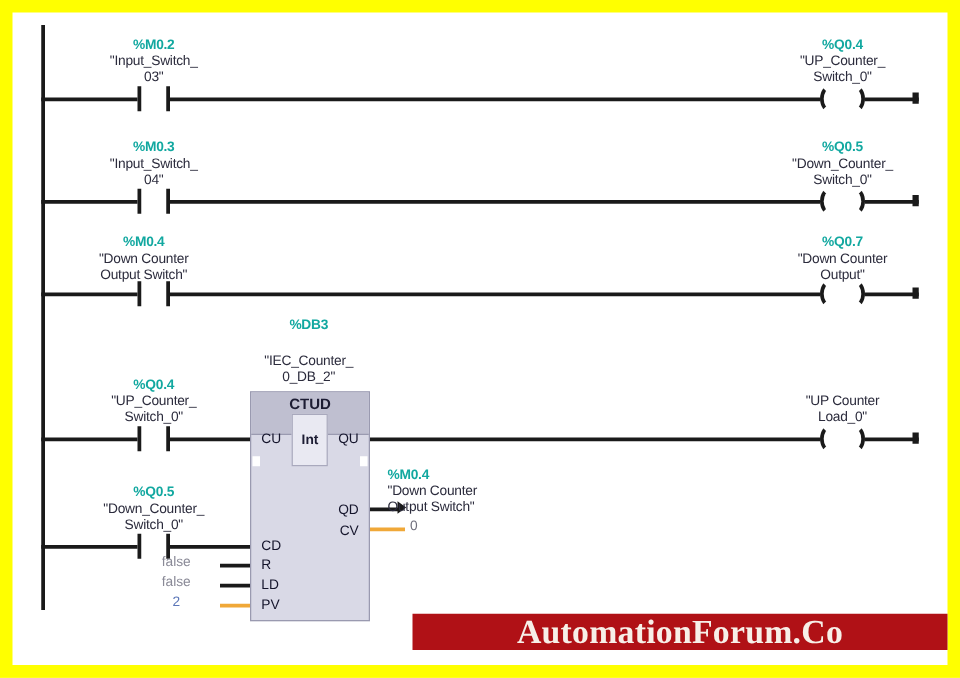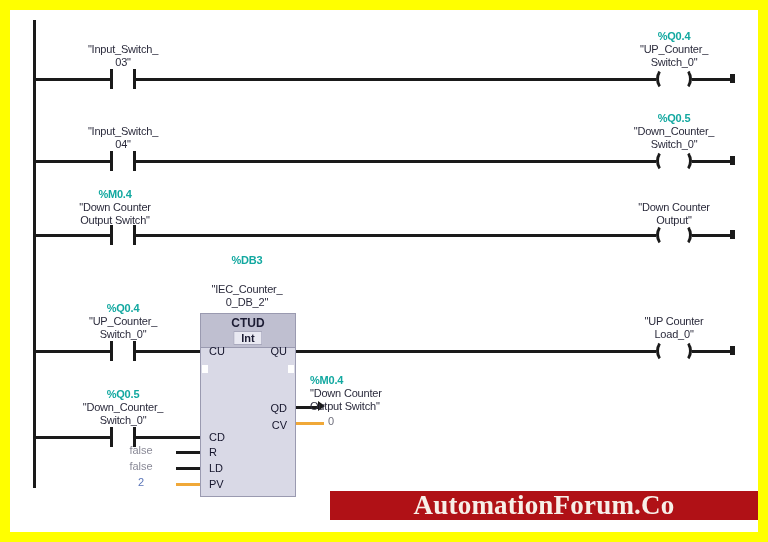--- a/index.html
+++ b/index.html
@@ -116,21 +116,21 @@
     position: absolute;
     left: 0; top: 2px; width: 100%;
     text-align: center;
     font-size: 12px; font-weight: bold;
     color: #1c1c33;
   }
   #fb-type {
     position: absolute;
     left: 50%; top: 17px;
     transform: translateX(-50%);
-    padding: 0 7px;
+    padding: 14px 7px;
     background: #e9e9f2;
     border: 1px solid #a9a9bd;
     font-size: 11px; font-weight: bold;
     color: #1c1c33;
   }
   .pin {
     position: absolute;
     font-size: 11px; font-weight: normal;
     color: #14142b;
     white-space: nowrap;
@@ -207,40 +207,42 @@
       </div>
     <div class="wire" style="left:126px; top:68px; width:520px;"></div>
     <div class="coil" style="left:646px; top:58px;"></div>
     <div class="coil" style="left:646px; top:58px;">
         <i class="l"></i>
         <i class="r"></i>
       </div>
     <div class="wire" style="left:682px; top:68px; width:43px;"></div>
     <div class="term" style="left:720px; top:64px;"></div>
 
+    <div class="lbl addr" style="left:43px; top:20px; width:140px;">%M0.2</div>
     <div class="lbl sym" style="left:43px; top:33px; width:140px;">"Input_Switch_
 03"</div>
 
     <div class="lbl addr" style="left:594px; top:20px; width:140px;">%Q0.4</div>
     <div class="lbl sym" style="left:594px; top:33px; width:140px;">"UP_Counter_
 Switch_0"</div>
 
     <div class="wire" style="left:23px; top:150px; width:77px;"></div>
     <div class="contact" style="left:100px; top:141px;">
         <i class="l"></i>
         <i class="r"></i>
       </div>
     <div class="wire" style="left:126px; top:150px; width:520px;"></div>
     <div class="coil" style="left:646px; top:140px;">
         <i class="l"></i>
         <i class="r"></i>
       </div>
     <div class="wire" style="left:682px; top:150px; width:43px;"></div>
     <div class="term" style="left:720px; top:146px;"></div>
 
+    <div class="lbl addr" style="left:43px; top:102px; width:140px;">%M0.3</div>
     <div class="lbl sym" style="left:43px; top:115px; width:140px;">"Input_Switch_
 04"</div>
 
     <div class="lbl addr" style="left:594px; top:102px; width:140px;">%Q0.5</div>
     <div class="lbl sym" style="left:594px; top:115px; width:140px;">"Down_Counter_
 Switch_0"</div>
 
     <div class="wire" style="left:23px; top:224px; width:77px;"></div>
     <div class="contact" style="left:100px; top:215px;">
         <i class="l"></i>
@@ -251,20 +253,21 @@
         <i class="l"></i>
         <i class="r"></i>
       </div>
     <div class="wire" style="left:682px; top:224px; width:43px;"></div>
     <div class="term" style="left:720px; top:220px;"></div>
 
     <div class="lbl addr" style="left:35px; top:178px; width:140px;">%M0.4</div>
     <div class="lbl sym" style="left:35px; top:191px; width:140px;">"Down Counter
 Output Switch"</div>
 
+    <div class="lbl addr" style="left:594px; top:178px; width:140px;">%Q0.7</div>
     <div class="lbl sym" style="left:594px; top:191px; width:140px;">"Down Counter
 Output"</div>
 
     <div class="wire" style="left:23px; top:340px; width:77px;"></div>
     <div class="contact" style="left:100px; top:331px;">
         <i class="l"></i>
         <i class="r"></i>
       </div>
     <div class="wire" style="left:126px; top:340px; width:64px;"></div>
 

